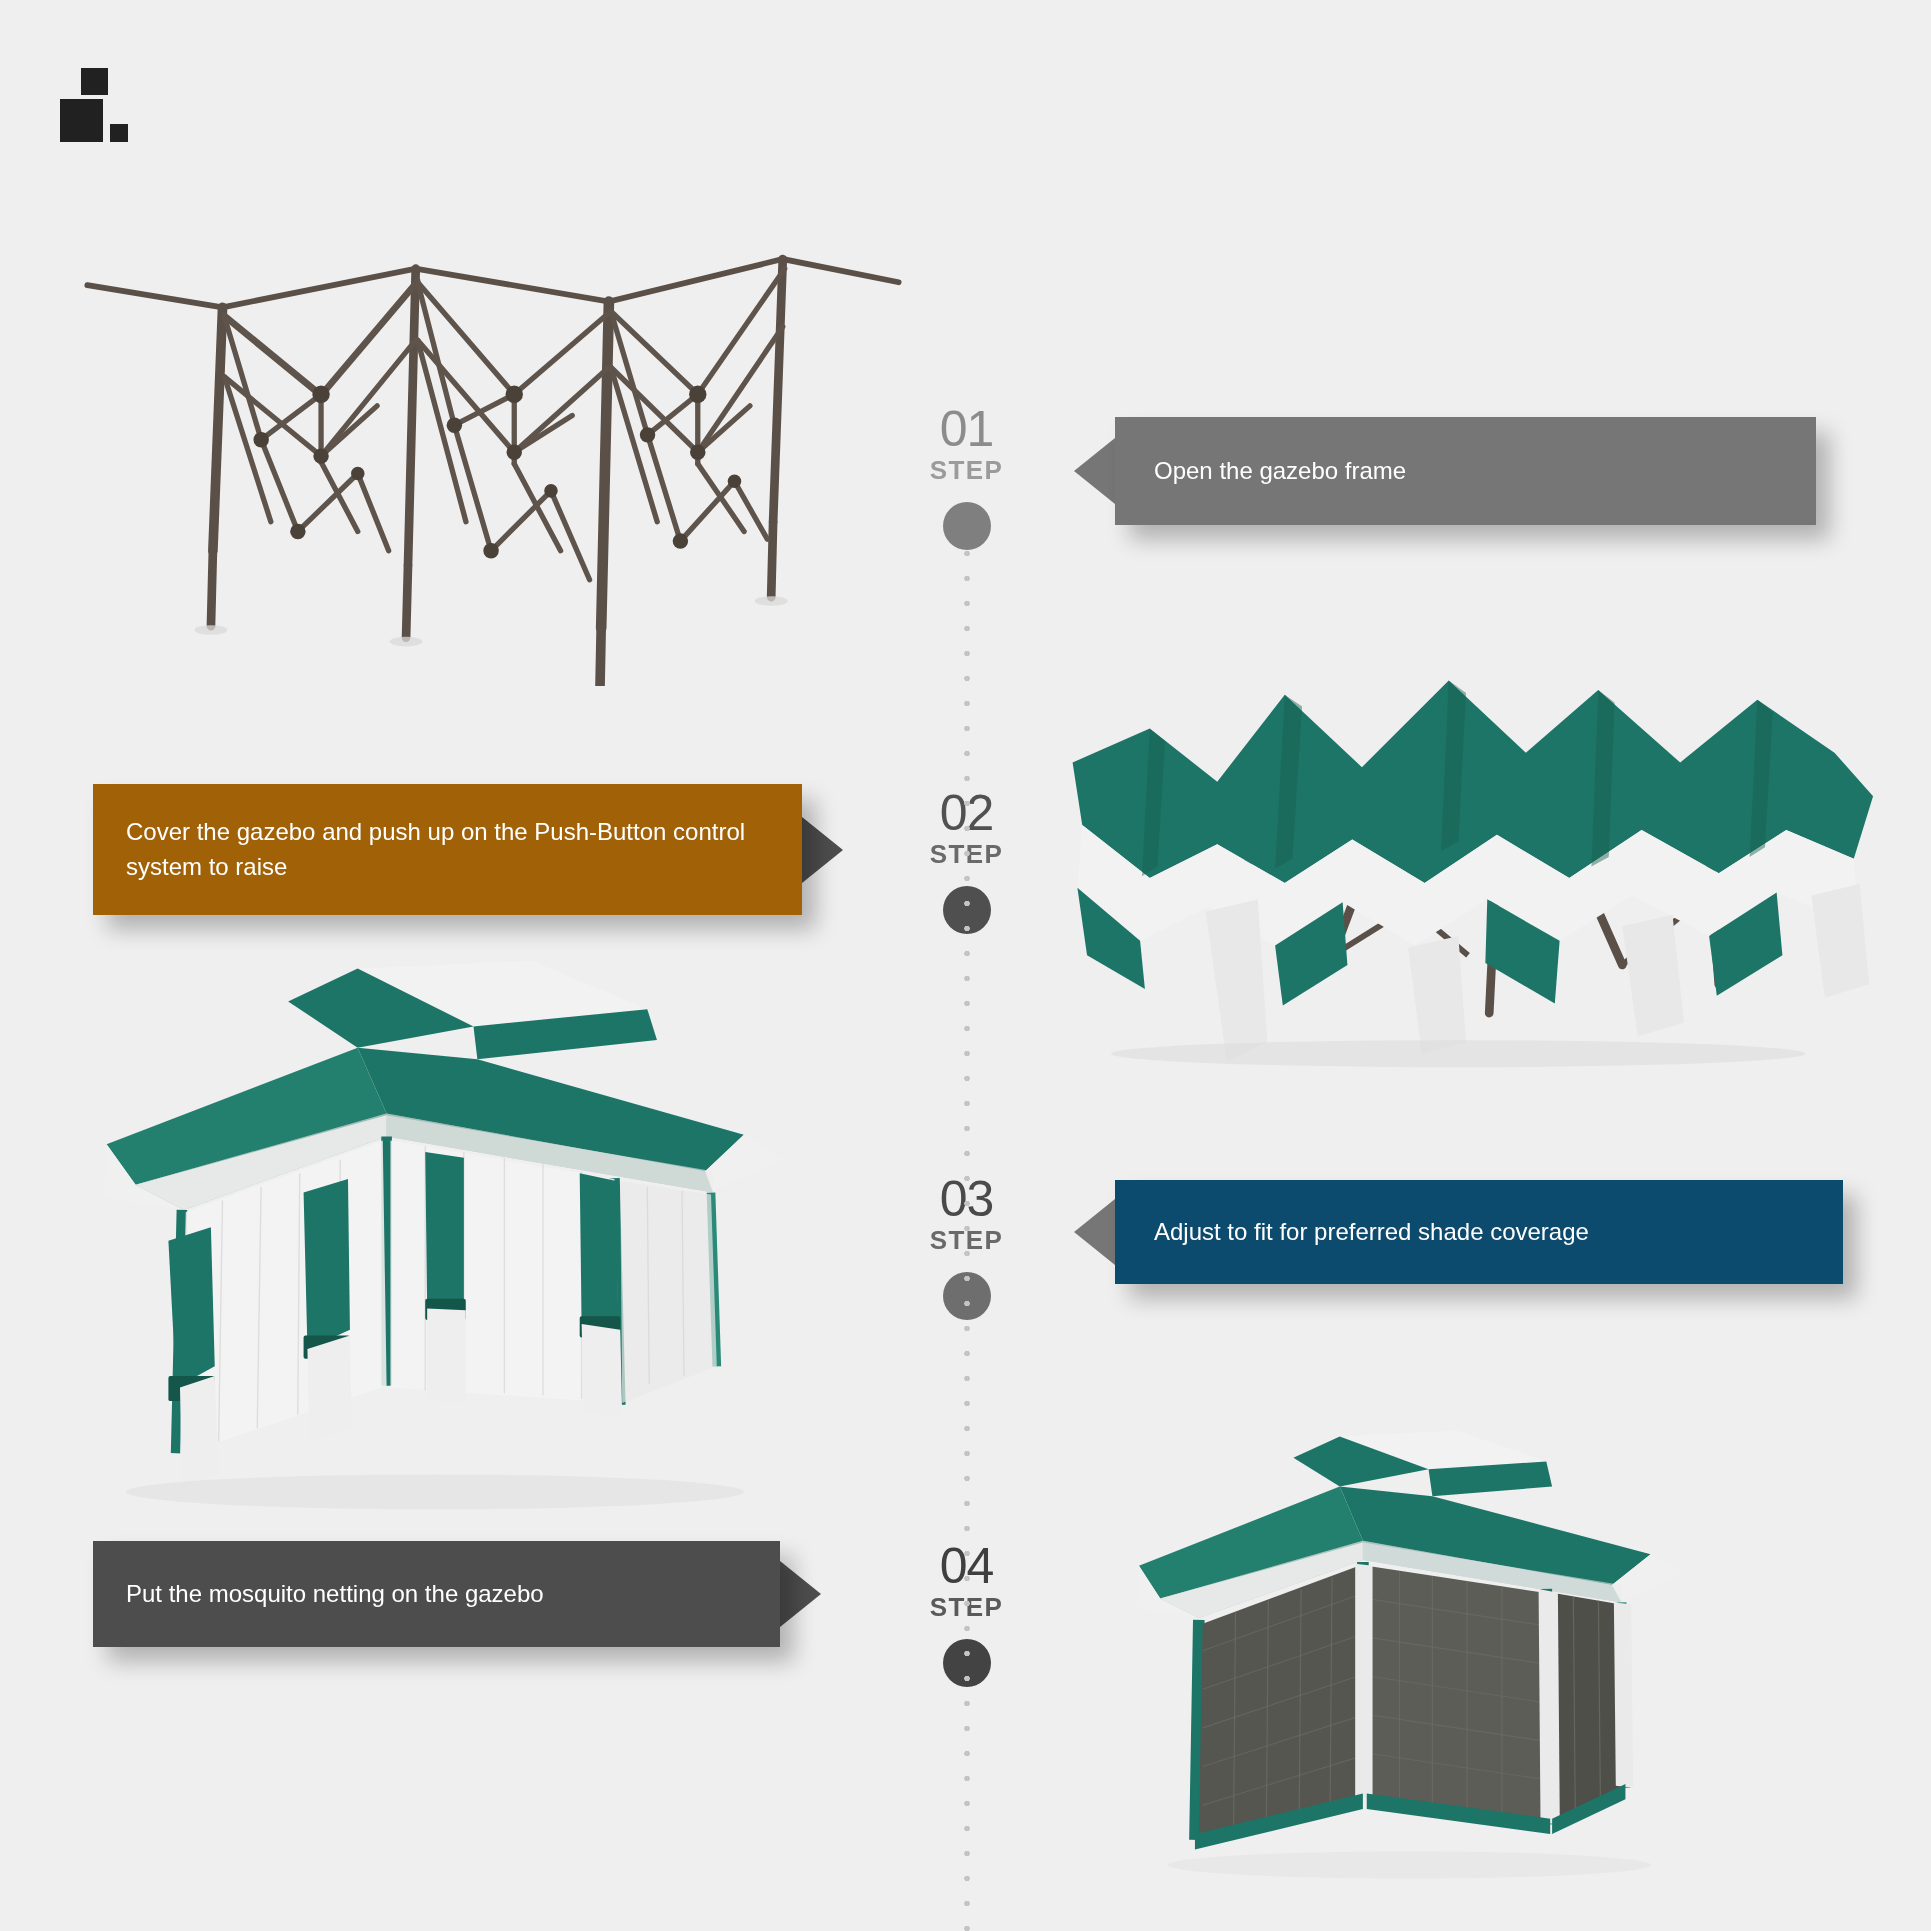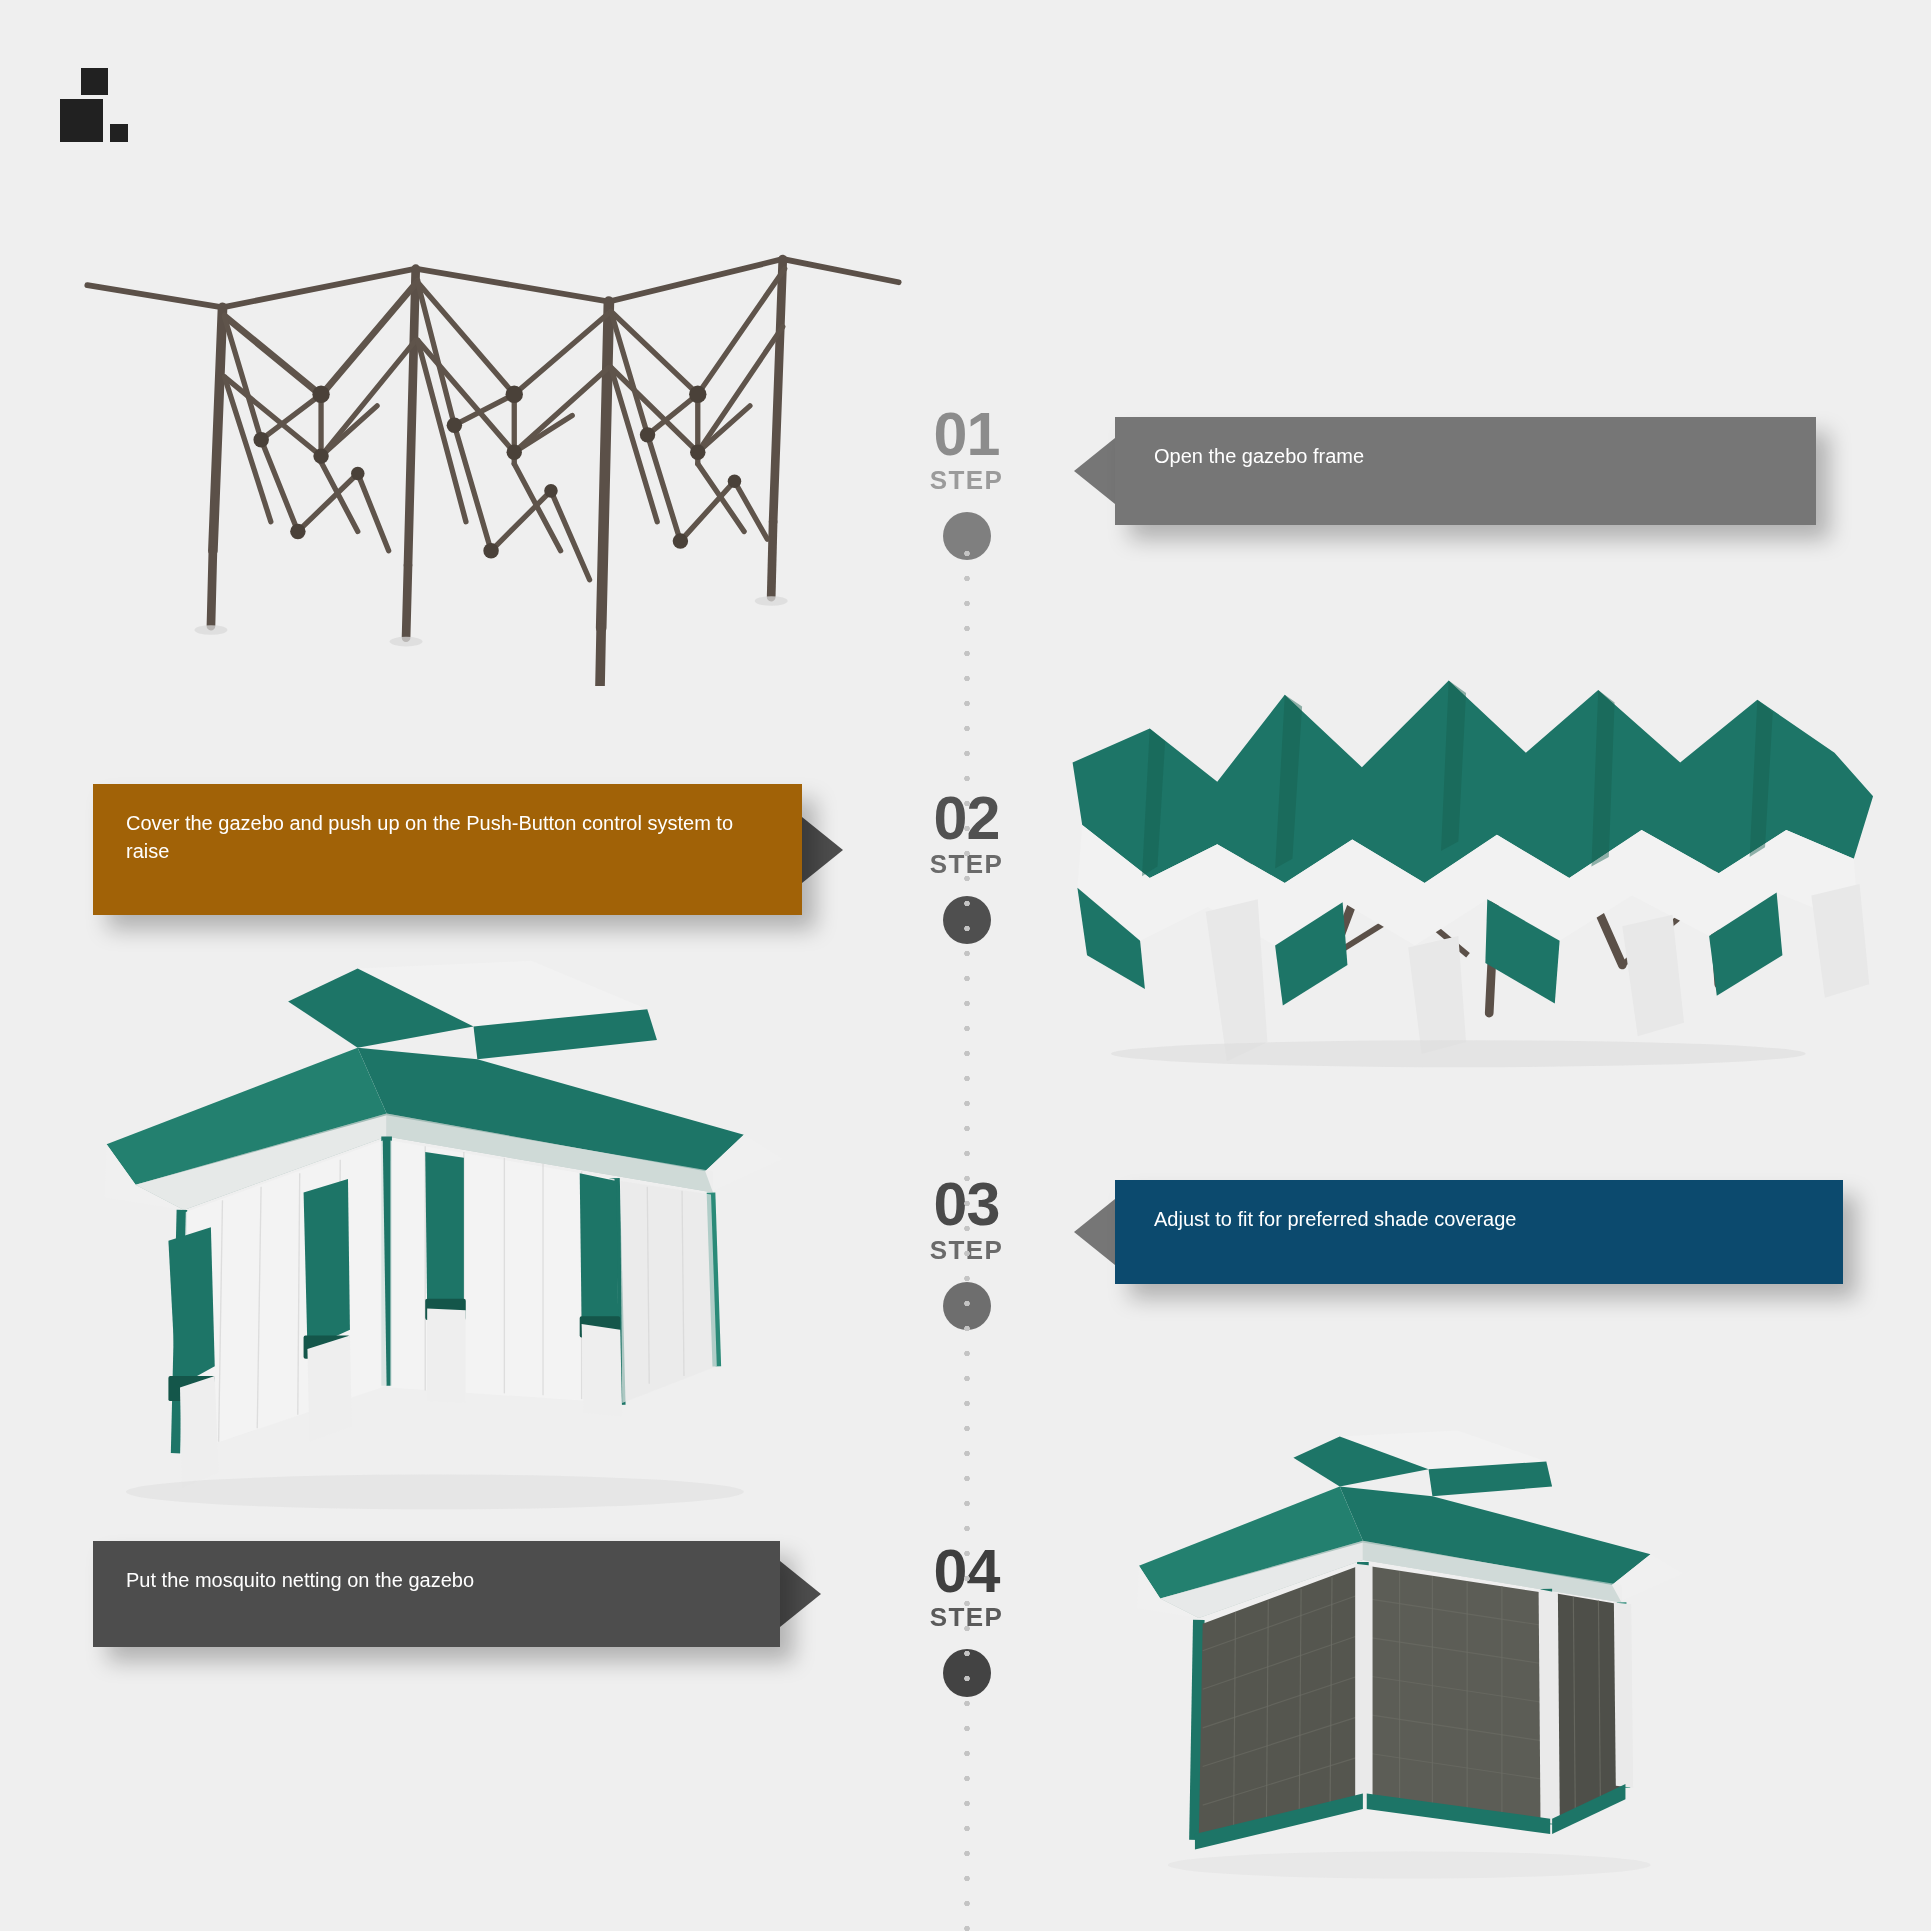--- a/index.html
+++ b/index.html
@@ -23,30 +23,30 @@
     line-height:1;white-space:nowrap;
   }
 
   
   .timeline{
     position:absolute;left:962px;top:541px;width:9.7px;height:1390px;
     background-image:radial-gradient(circle, #c4c4c4 2.5px, rgba(0,0,0,0) 2.9px);
     background-size:9.7px 25px;background-repeat:repeat-y;
   }
   .step-marker{position:absolute;width:203px;text-align:center;}
-  .step-num{font-size:61px;font-weight:bold;line-height:0.95;letter-spacing:-1px;}
+  .step-num{font-size:50px;font-weight:normal;line-height:0.95;letter-spacing:-1px;}
   .step-word{font-size:26px;font-weight:bold;letter-spacing:1.4px;margin-top:1px;}
   .step-dot{width:48px;height:48px;border-radius:50%;margin:16.4px auto 0;}
 
   
   .callout{position:absolute;display:flex;align-items:center;box-sizing:border-box;}
   .callout .body{
     position:relative;box-sizing:border-box;
-    display:flex;
-    color:#ffffff;font-size:20px;line-height:1.42;
+    display:flex;align-items:center;
+    color:#ffffff;font-size:24px;line-height:1.42;
     box-shadow:13.5px 15.4px 21px rgba(0,0,0,0.26);
   }
   .callout.right .body{padding:25px 33px 25px 39px;}
   .callout.left  .body{padding:25px 39px 25px 33px;}
   
   .notch{width:0;height:0;flex:0 0 auto;}
   .callout.right .notch{
     border-top:33px solid transparent;border-bottom:33px solid transparent;
   }
   .callout.left .notch{

